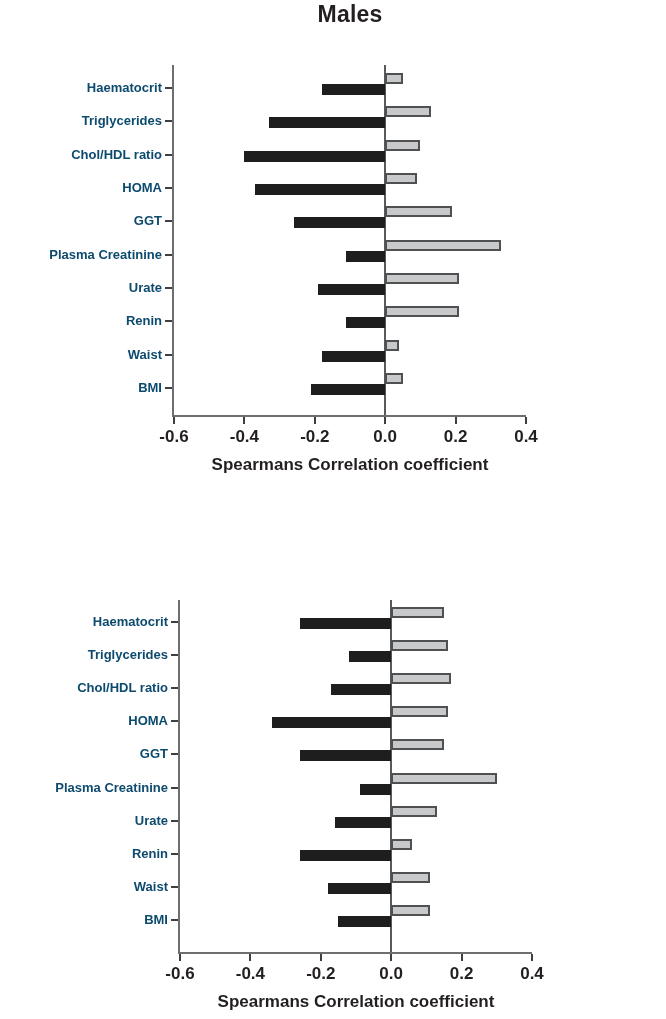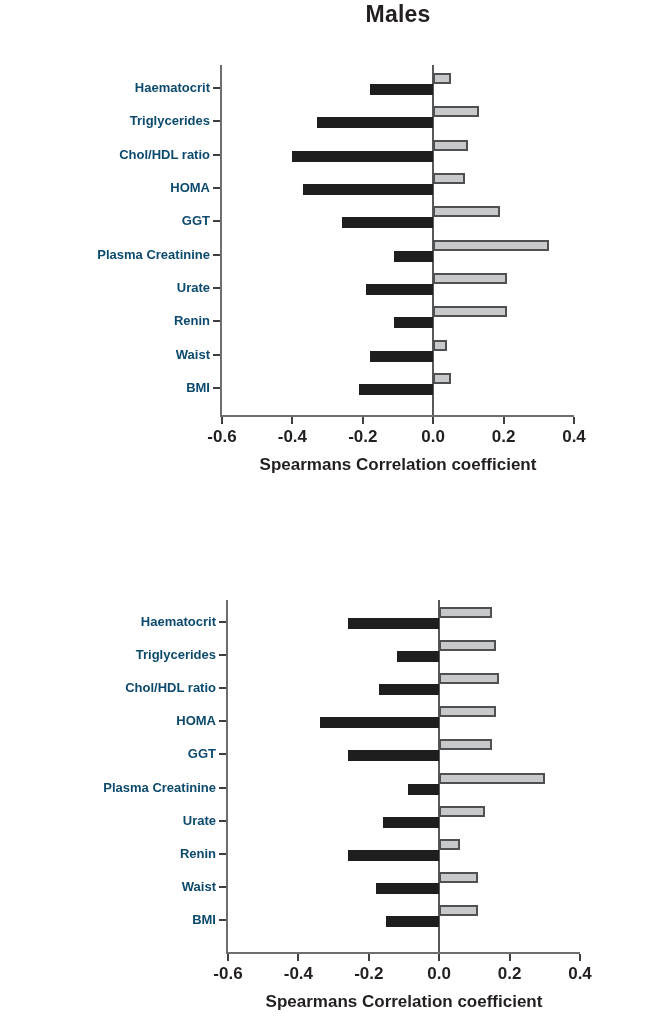--- a/index.html
+++ b/index.html
@@ -1,18 +1,18 @@
 <!DOCTYPE html>
 <html><head>
 <meta charset="utf-8">
 <style>
   html,body{margin:0;padding:0;background:#ffffff;}
   #figure{
     position:relative;width:570px;height:1019px;background:#ffffff;overflow:hidden;
-    font-family:"Liberation Sans","DejaVu Sans",sans-serif;color:#231f20;margin-left:48px;
+    font-family:"Liberation Sans","DejaVu Sans",sans-serif;color:#231f20;
   }
   .chart-title{
     position:absolute;text-align:center;font-size:23px;font-weight:bold;
     letter-spacing:.2px;color:#231f20;
   }
   .axis-title{
     position:absolute;text-align:center;font-size:17px;font-weight:bold;color:#231f20;
   }
   .cat-label{
     position:absolute;text-align:right;font-size:13px;font-weight:bold;

